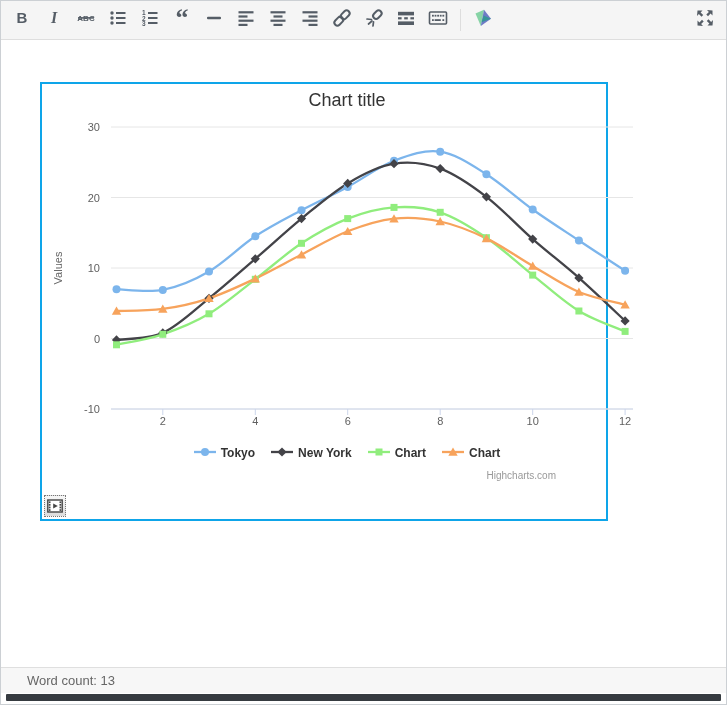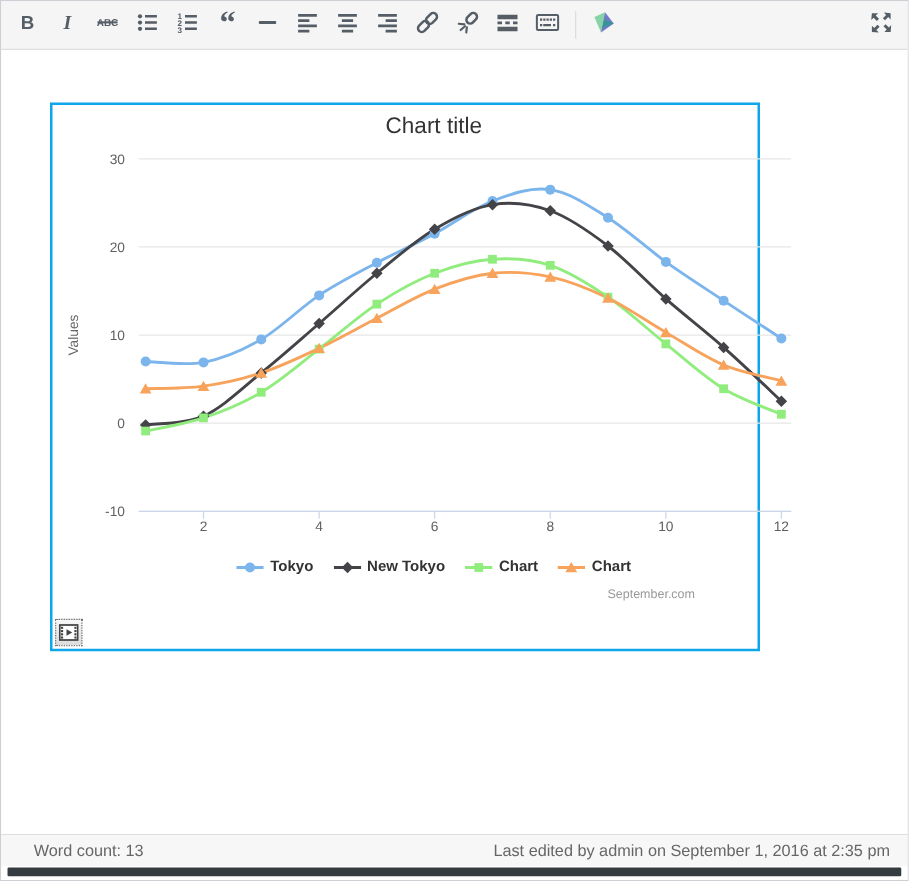--- a/index.html
+++ b/index.html
@@ -48,21 +48,21 @@
   .chart-title {
     position: absolute; top: 6px; left: 0; width: 610px;
     text-align: center;
     font-size: 18px; color: #333333;
   }
   #chart-svg { position: absolute; left: 0; top: 0; }
   .legend {
     position: absolute; top: 362px; left: 0; width: 610px;
     display: flex; justify-content: center; align-items: center; gap: 16px;
   }
-  .legend-item { display: flex; align-items: flex-end; gap: 5px; cursor: pointer; }
+  .legend-item { display: flex; align-items: flex-start; gap: 5px; cursor: pointer; }
   .legend-item span { font-size: 12px; font-weight: bold; color: #333333; }
   .credits {
     position: absolute; top: 386px; right: 50px;
     font-size: 10px; color: #999999; cursor: pointer;
   }
   .placeholder {
     position: absolute; left: 2px; bottom: 2px;
     width: 22px; height: 22px;
     background: linear-gradient(#f7f7f7, #dcdcdc);
     border: 1px dotted #777;
@@ -323,38 +323,38 @@
                 <line x1="0" y1="6" x2="22" y2="6" stroke="#7cb5ec" stroke-width="2.3"></line>
                 <circle cx="11" cy="6" r="4" fill="#7cb5ec"></circle>
               </svg>
               <span>Tokyo</span>
             </div>
             <div class="legend-item">
               <svg width="22" height="12" viewBox="0 0 22 12">
                 <line x1="0" y1="6" x2="22" y2="6" stroke="#434348" stroke-width="2.3"></line>
                 <polygon points="11,1.4000000000000004 15.6,6 11,10.6 6.4,6" fill="#434348"></polygon>
               </svg>
-              <span>New Tokyo</span>
+              <span>New York</span>
             </div>
             <div class="legend-item">
               <svg width="22" height="12" viewBox="0 0 22 12">
                 <line x1="0" y1="6" x2="22" y2="6" stroke="#90ed7d" stroke-width="2.3"></line>
                 <rect x="7.5" y="2.5" width="7" height="7" fill="#90ed7d"></rect>
               </svg>
               <span>Chart</span>
             </div>
             <div class="legend-item">
               <svg width="22" height="12" viewBox="0 0 22 12">
                 <line x1="0" y1="6" x2="22" y2="6" stroke="#f7a35c" stroke-width="2.3"></line>
                 <polygon points="11,1.5999999999999996 15.7,9.8 6.3,9.8" fill="#f7a35c"></polygon>
               </svg>
               <span>Chart</span>
             </div>
           </div>
-        <div class="credits">September.com</div>
+        <div class="credits">Highcharts.com</div>
         <div class="placeholder">
           <svg width="16" height="16" viewBox="0 0 16 16">
             <rect x="0.8" y="2" width="14.4" height="12" fill="#ffffff" stroke="#444" stroke-width="1.4"></rect>
             <g fill="#444">
               <rect x="1.8" y="3.4" width="1.7" height="1.7"></rect>
                 <rect x="1.8" y="6" width="1.7" height="1.7"></rect>
               <rect x="1.8" y="8.6" width="1.7" height="1.7"></rect>
                 <rect x="1.8" y="11.2" width="1.7" height="1.7"></rect>
               <rect x="12.5" y="3.4" width="1.7" height="1.7"></rect>
                 <rect x="12.5" y="6" width="1.7" height="1.7"></rect>
@@ -363,20 +363,19 @@
               <polygon points="6.2,5.4 10.8,8 6.2,10.6"></polygon>
             </g>
           </svg>
         </div>
       </div>
     </div>
   </div>
 
   <div class="statusbar">
     <span>Word count: 13</span>
-    <span>Last edited by admin on September 1, 2016 at 2:35 pm</span>
   </div>
 
   <div class="strip-zone">
     <div class="bottom-strip"></div>
   </div>
 
 </div>
 
 </body></html>

